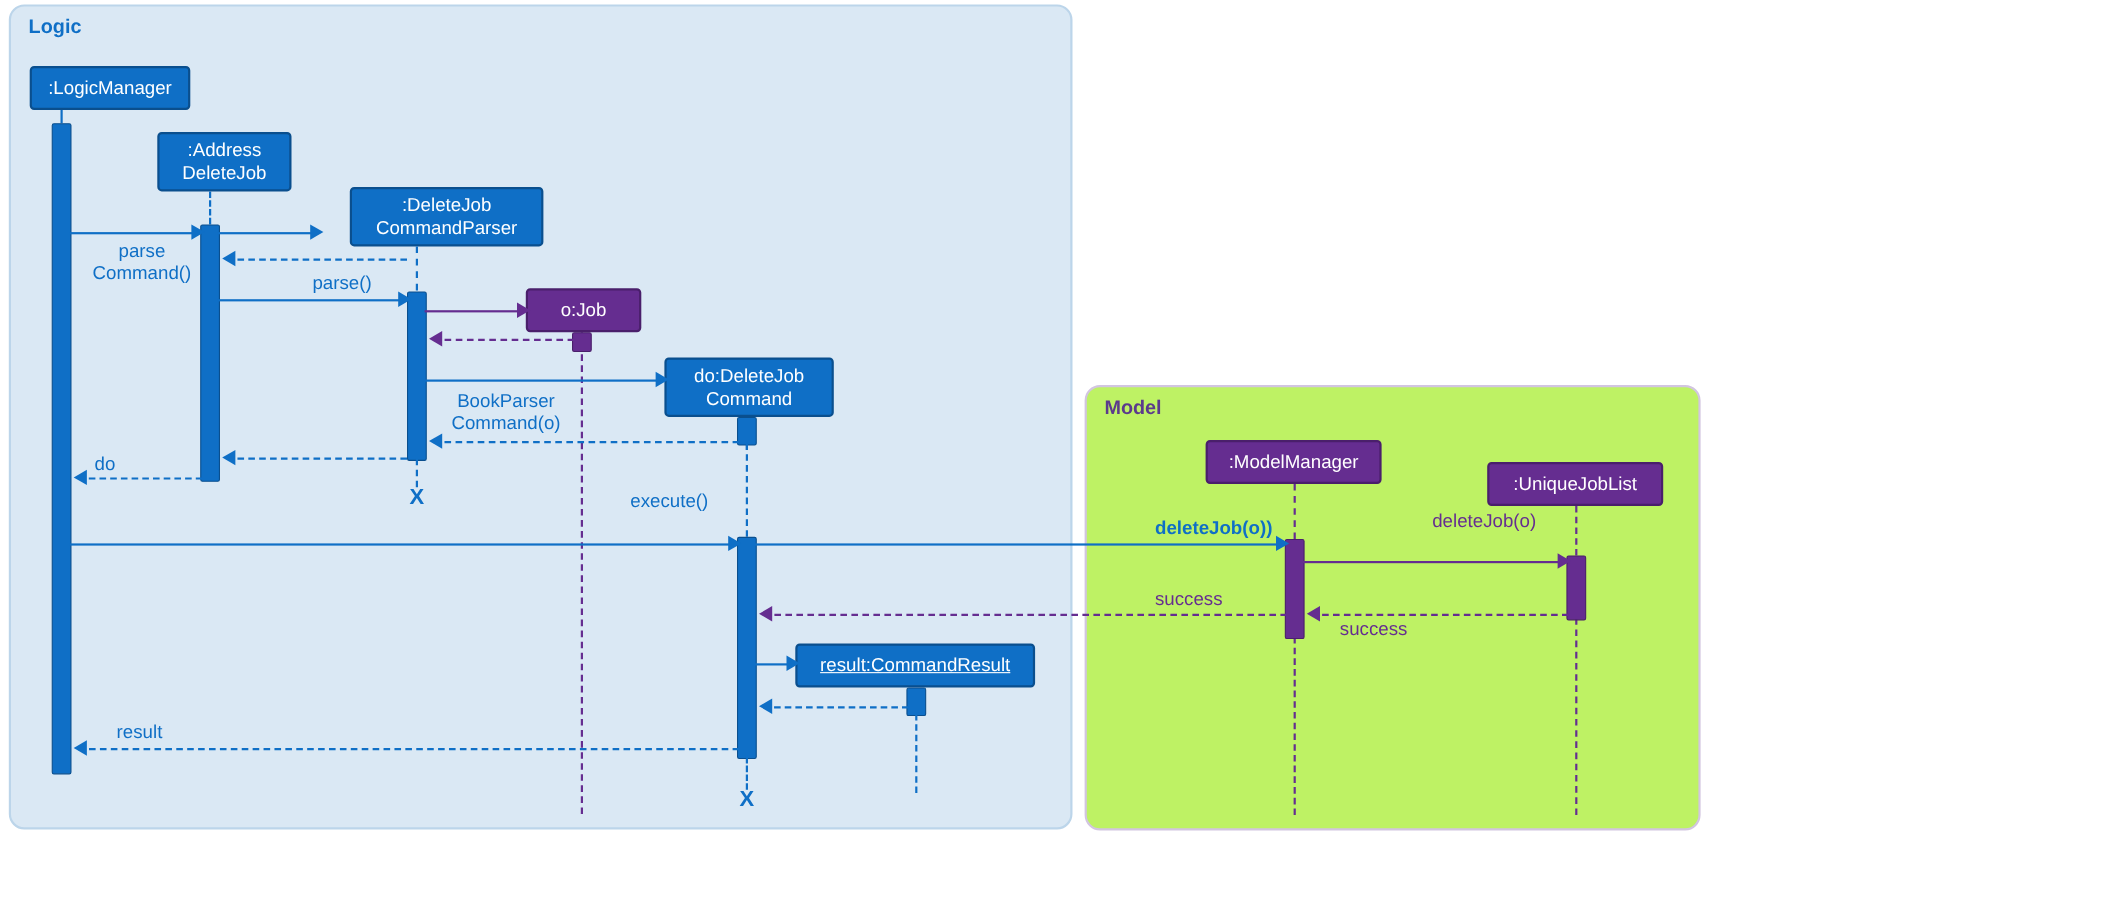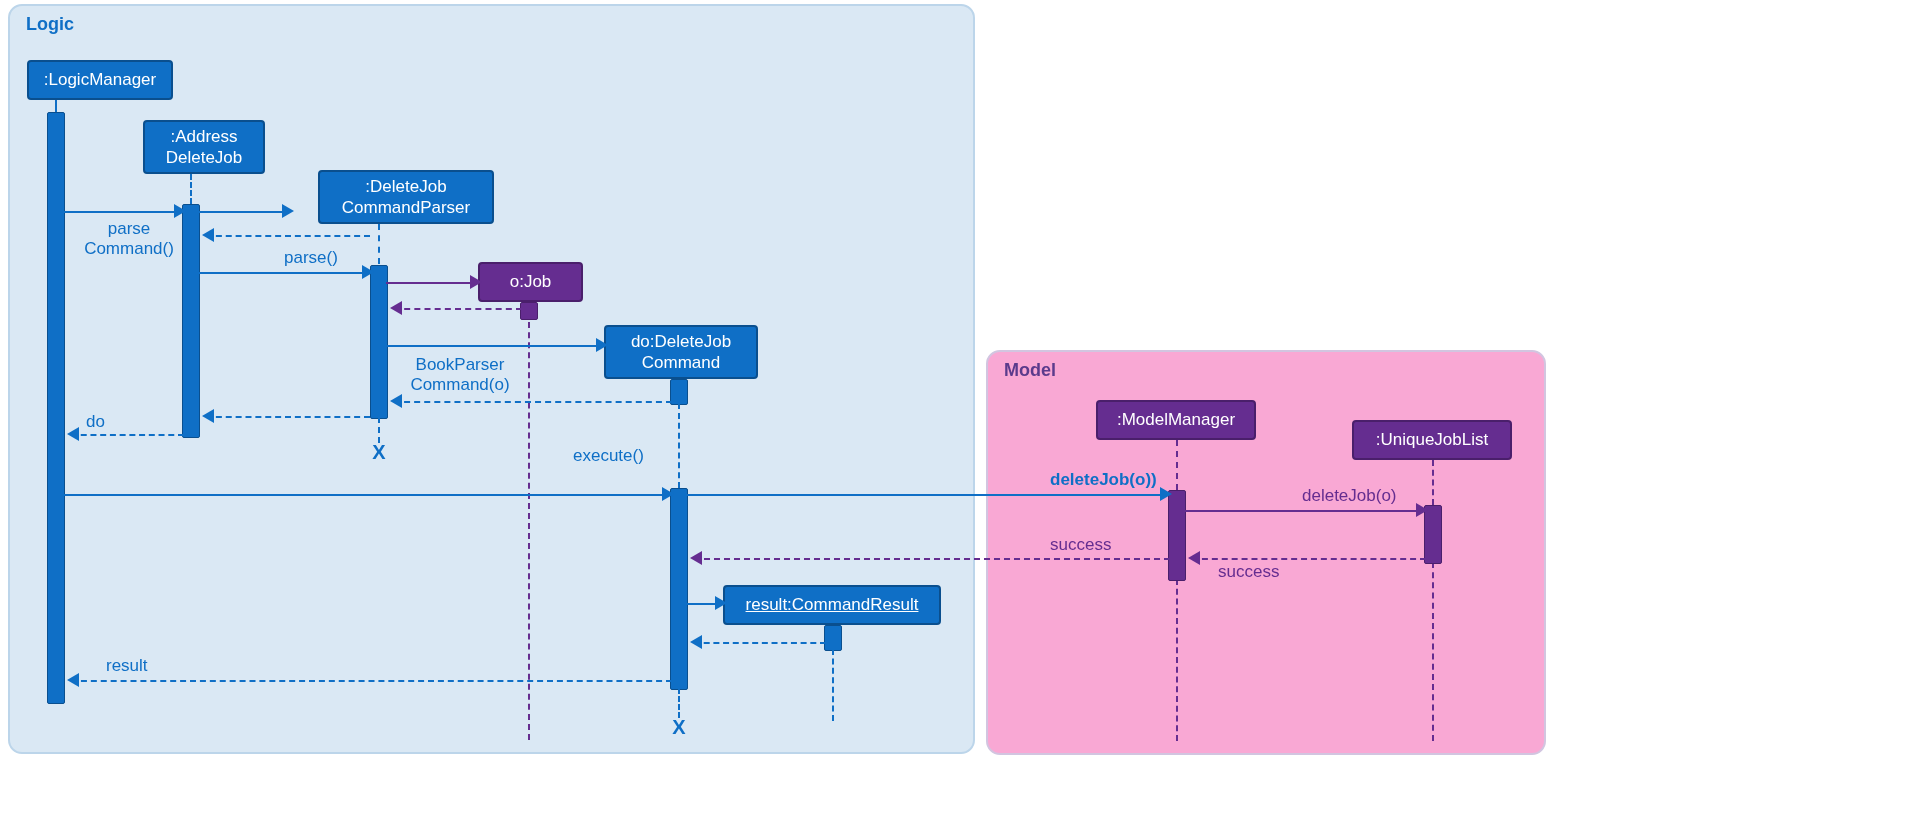--- a/index.html
+++ b/index.html
@@ -14,21 +14,21 @@
   .frame {
     position: absolute;
     border-radius: 14px;
     box-sizing: border-box;
   }
   .frame.logic {
     background: #DAE8F4;
     border: 2px solid #BCD5EA;
   }
   .frame.model {
-    background: #f9a8d4;
+    background: #bef264;
     border: 2px solid #D2C5E0;
   }
   .frame-title {
     position: absolute;
     top: 8px;
     left: 16px;
     font-weight: 600;
     font-size: 18px;
   }
   .logic .frame-title { color: #0F6FC6; }
@@ -226,21 +226,21 @@
 <div class="arrow solid blue" style="left:63px; top:494px; width:601px;"></div>
 <div class="arrowhead right blue" style="left:662px; top:487px;"></div>
 <div class="msg-label blue" style="left:573px; top:446px;">execute()</div>
 
 <div class="arrow solid blue" style="left:686px; top:494px; width:476px;"></div>
 <div class="arrowhead right blue" style="left:1160px; top:487px;"></div>
 <div class="msg-label blue" style="left:1050px; top:470px;font-weight:bold;">deleteJob(o))</div>
 
 <div class="arrow solid purple" style="left:1184px; top:510px; width:234px;"></div>
 <div class="arrowhead right purple" style="left:1416px; top:503px;"></div>
-<div class="msg-label purple" style="left:1302px; top:486px;">deleteJob(o)</div>
+<div class="msg-label purple" style="left:1302px; top:464px;">deleteJob(o)</div>
 
 <div class="arrow dashed purple" style="left:1192px; top:558px; width:234px;"></div>
 <div class="arrowhead left purple" style="left:1181px; top:551px;"></div>
 <div class="msg-label purple" style="left:1218px; top:562px;">success</div>
 
 <div class="arrow dashed purple" style="left:694px; top:558px; width:476px;"></div>
 <div class="arrowhead left purple" style="left:683px; top:551px;"></div>
 <div class="msg-label purple" style="left:1050px; top:535px;">success</div>
 
 <div class="arrow solid blue" style="left:686px; top:603px; width:31px;"></div>

